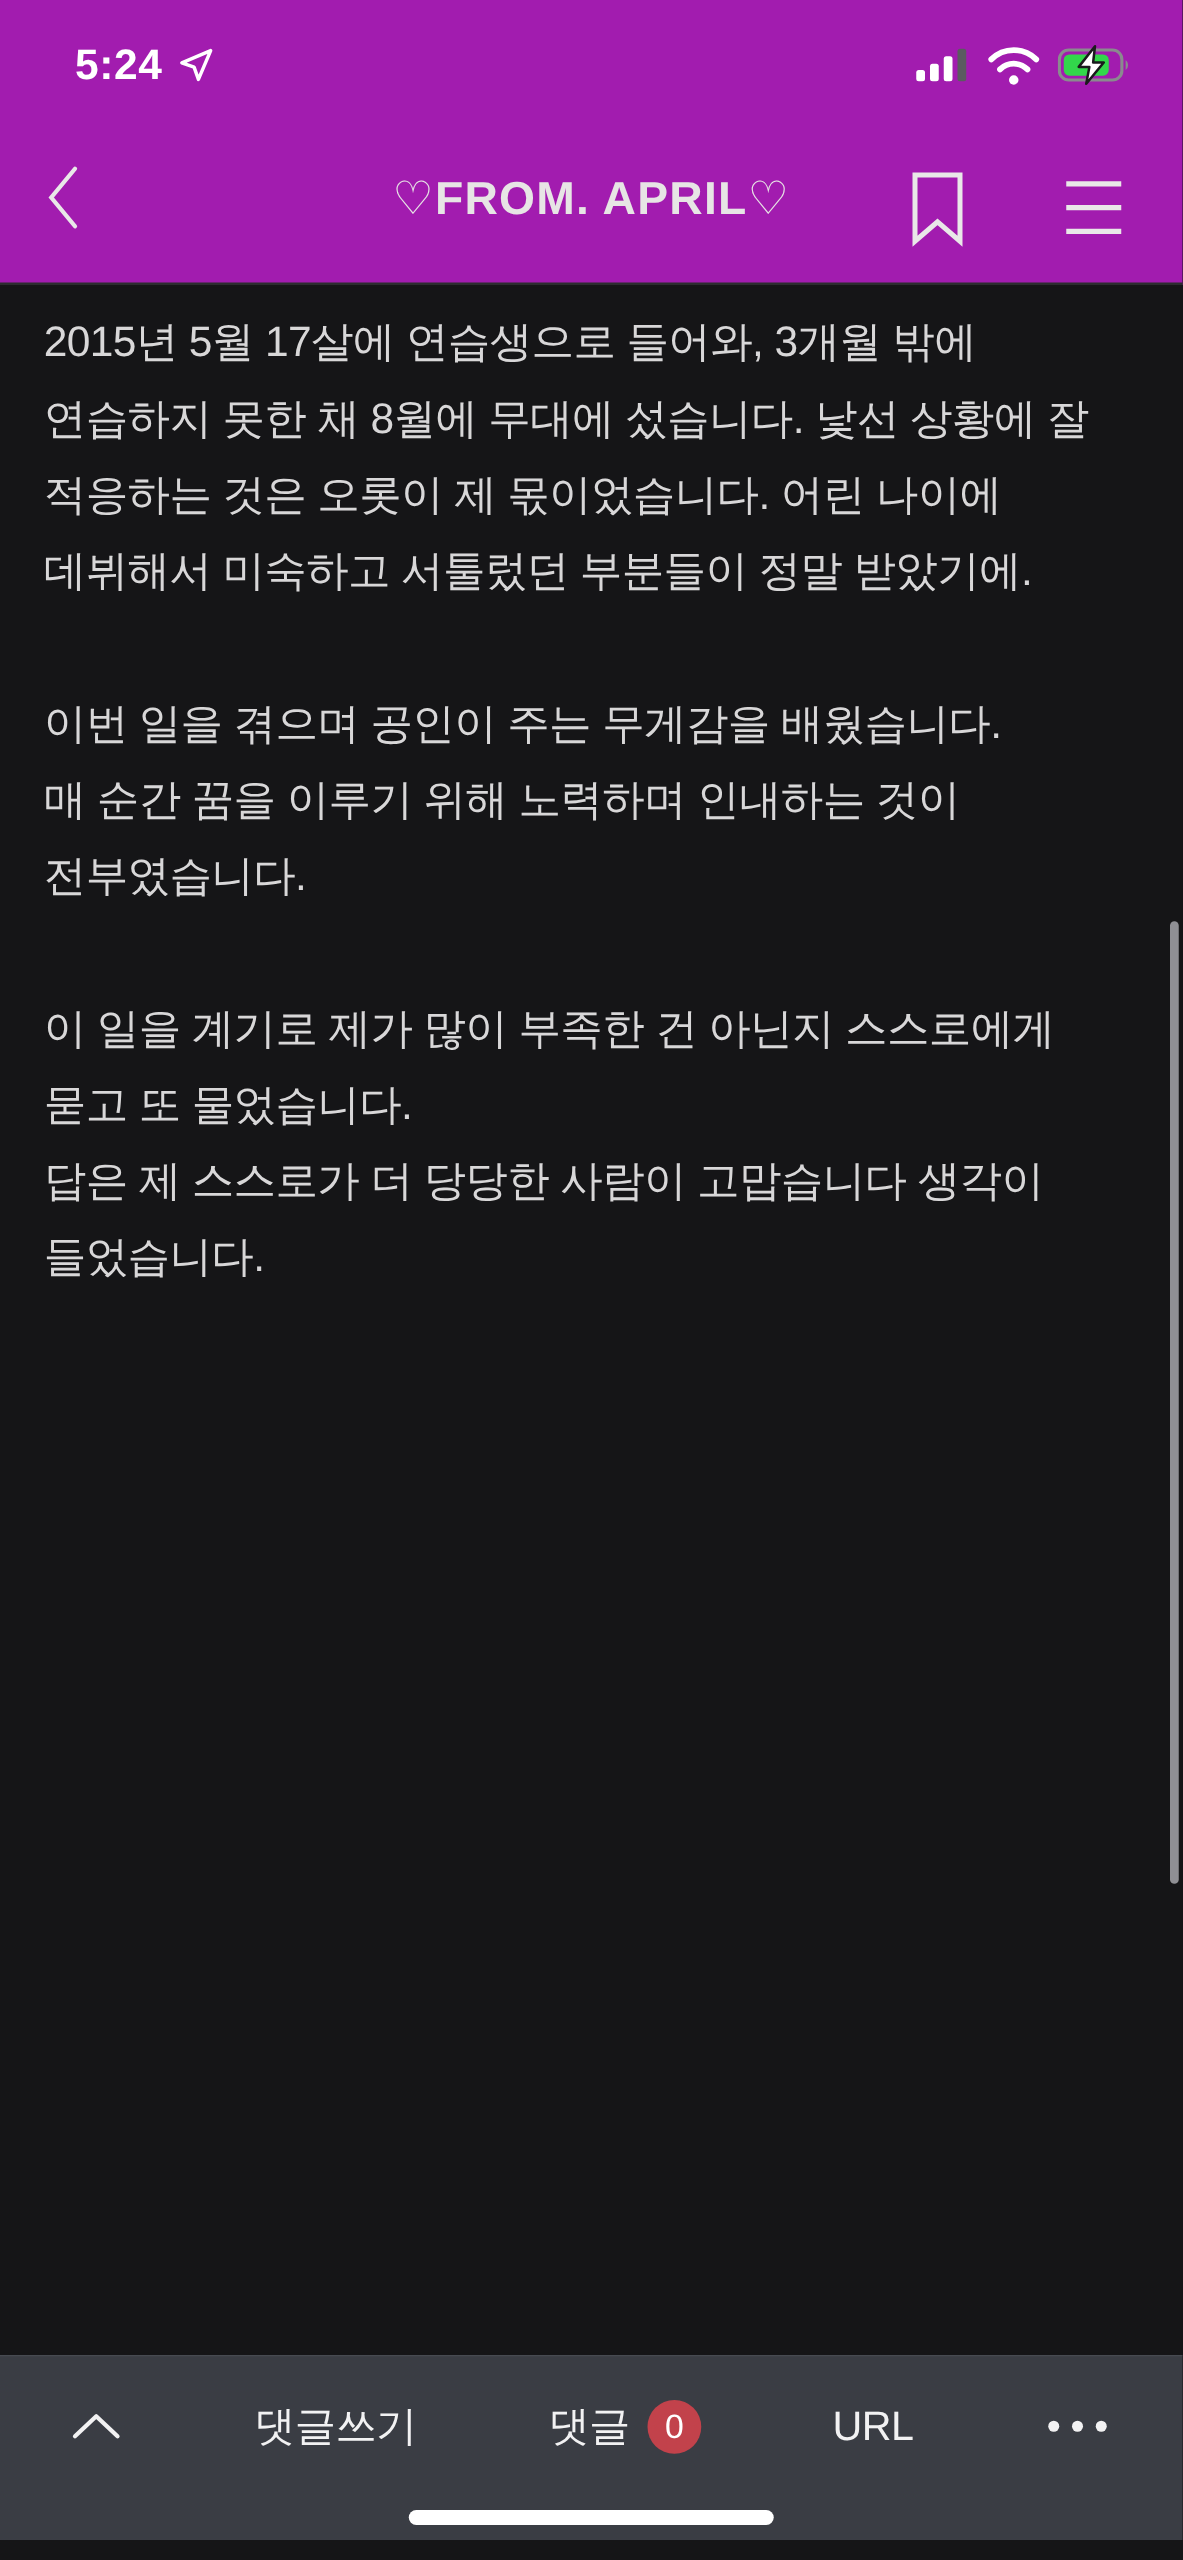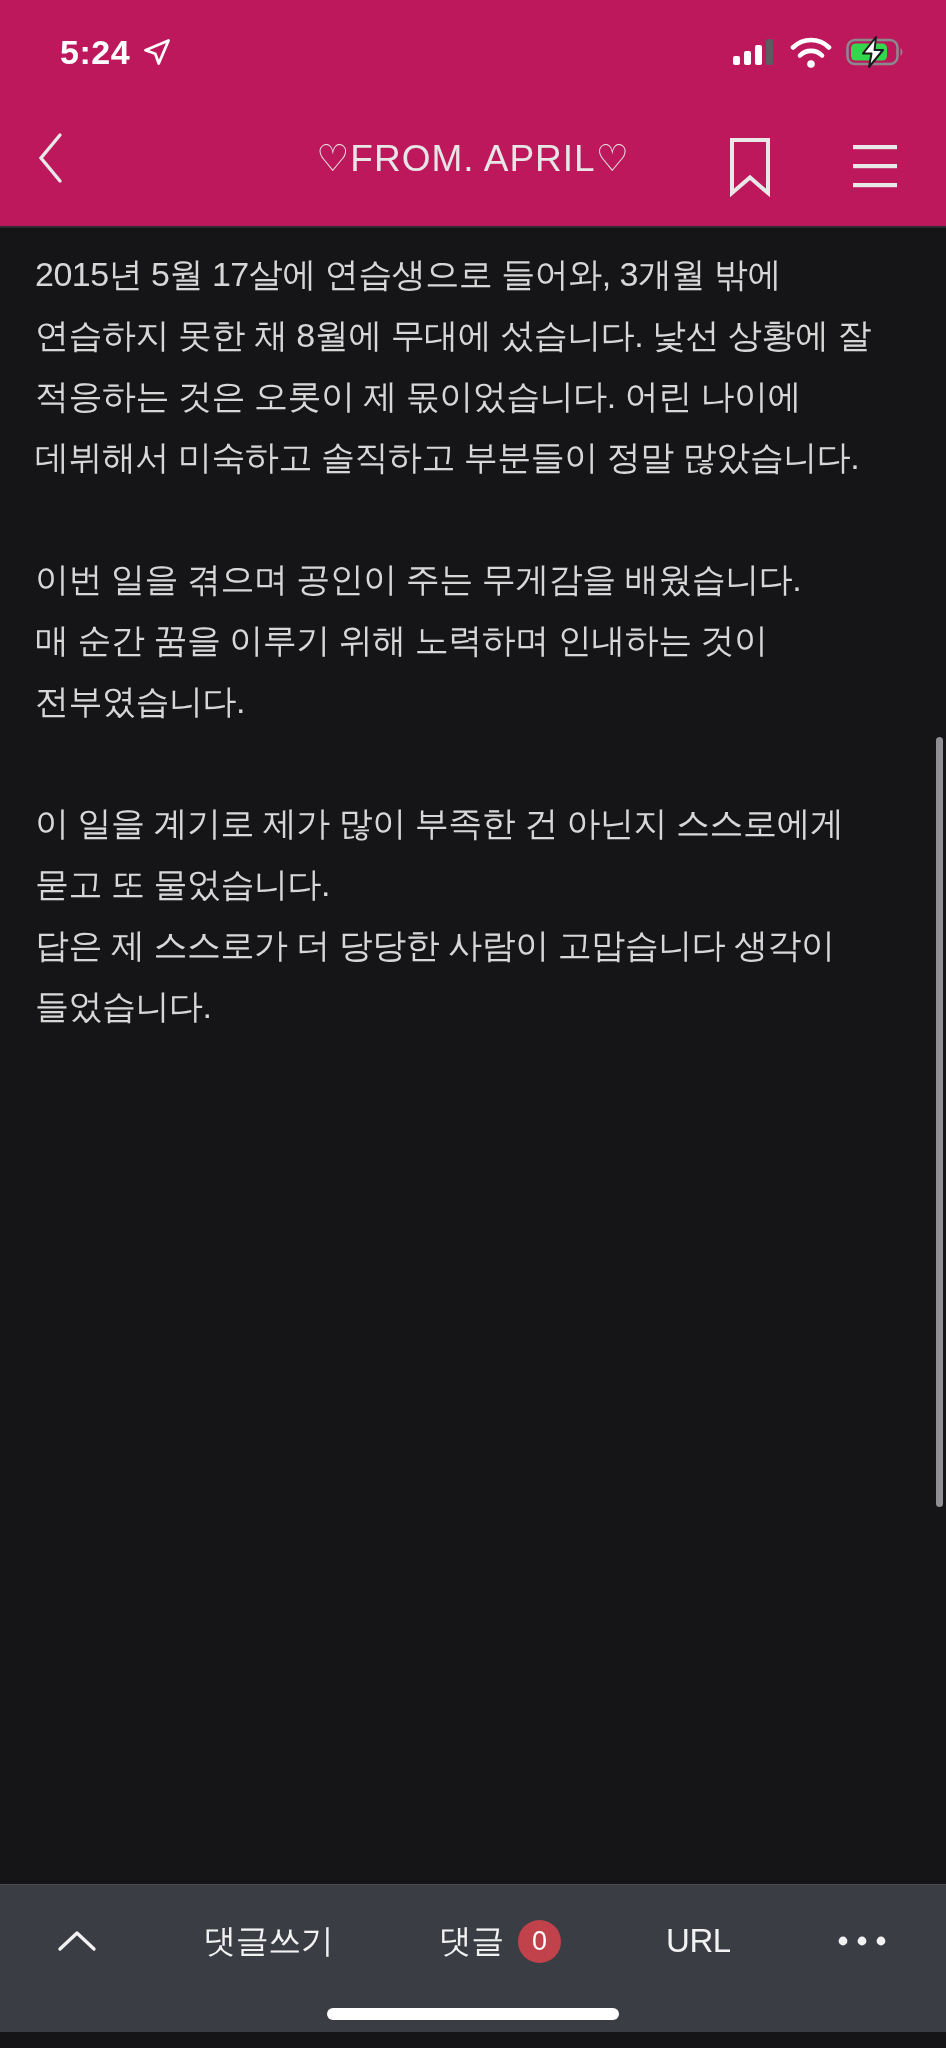--- a/index.html
+++ b/index.html
@@ -10,21 +10,21 @@
     font-family: "Liberation Sans", "DejaVu Sans", sans-serif;
     position: relative;
     overflow: hidden;
     color: #d8d7d8;
   }
 
   
   .chrome {
     position: absolute; top: 0; left: 0; right: 0;
     height: 228px;
-    background: #be185d;
+    background: #a21caf;
     border-bottom: 2px solid #2c2c2f;
   }
   .status-bar {
     position: absolute; top: 22px; left: 0; right: 0;
     height: 60px;
     display: flex; align-items: center; justify-content: space-between;
     padding: 0 36px 0 60px;
   }
   .status-left { display: flex; align-items: center; gap: 12px; }
   .time {
@@ -33,21 +33,21 @@
   .status-right { display: flex; align-items: center; gap: 14px; }
 
   .app-header {
     position: absolute; top: 100px; left: 0; right: 0; height: 110px;
     display: flex; align-items: center;
   }
   .back-btn { position: absolute; left: 34px; top: 28px; width: 40px; height: 60px; display:flex; align-items:center; }
   .header-title {
     position: absolute; left: 0; right: 0; text-align: center;
     top: 50%; transform: translateY(-42%);
-    font-size: 37px; font-weight: 400; letter-spacing: 1px;
+    font-size: 37px; font-weight: 700; letter-spacing: 1px;
     color: #e7e5e5;
   }
   .bookmark-btn { position: absolute; left: 726px; top: 36px; width: 52px; height: 62px; }
   .menu-btn { position: absolute; left: 852px; top: 40px; width: 50px; height: 52px; display:flex; align-items:center; }
 
   
   .article {
     position: absolute; top: 230px; left: 0; right: 0; bottom: 196px;
     padding: 14px 34px 0 35px;
     background: #151517;
@@ -156,21 +156,21 @@
       <svg width="46" height="46" viewBox="0 0 46 46">
         <rect x="1" y="2" width="44" height="4.2" fill="#e9e8e8"></rect>
         <rect x="1" y="21" width="44" height="4.2" fill="#e9e8e8"></rect>
         <rect x="1" y="40" width="44" height="4.2" fill="#e9e8e8"></rect>
       </svg>
     </span>
   </div>
 </div>
 
 <div class="article">
-  <p>2015년 5월 17살에 연습생으로 들어와, 3개월 밖에 연습하지 못한 채 8월에 무대에 섰습니다. 낯선 상황에 잘 적응하는 것은 오롯이 제 몫이었습니다. 어린 나이에 데뷔해서 미숙하고 솔직하고 부분들이 정말 많았습니다.</p>
+  <p>2015년 5월 17살에 연습생으로 들어와, 3개월 밖에 연습하지 못한 채 8월에 무대에 섰습니다. 낯선 상황에 잘 적응하는 것은 오롯이 제 몫이었습니다. 어린 나이에 데뷔해서 미숙하고 서툴렀던 부분들이 정말 받았기에.</p>
   <p>이번 일을 겪으며 공인이 주는 무게감을 배웠습니다.
 매 순간 꿈을 이루기 위해 노력하며 인내하는 것이 전부였습니다.</p>
   <p>이 일을 계기로 제가 많이 부족한 건 아닌지 스스로에게 묻고 또 물었습니다.
 답은 제 스스로가 더 당당한 사람이 고맙습니다 생각이 들었습니다.</p>
 </div>
 
 <div class="scroll-thumb"></div>
 
 <div class="bottom-bar">
   <div class="bottom-row">

